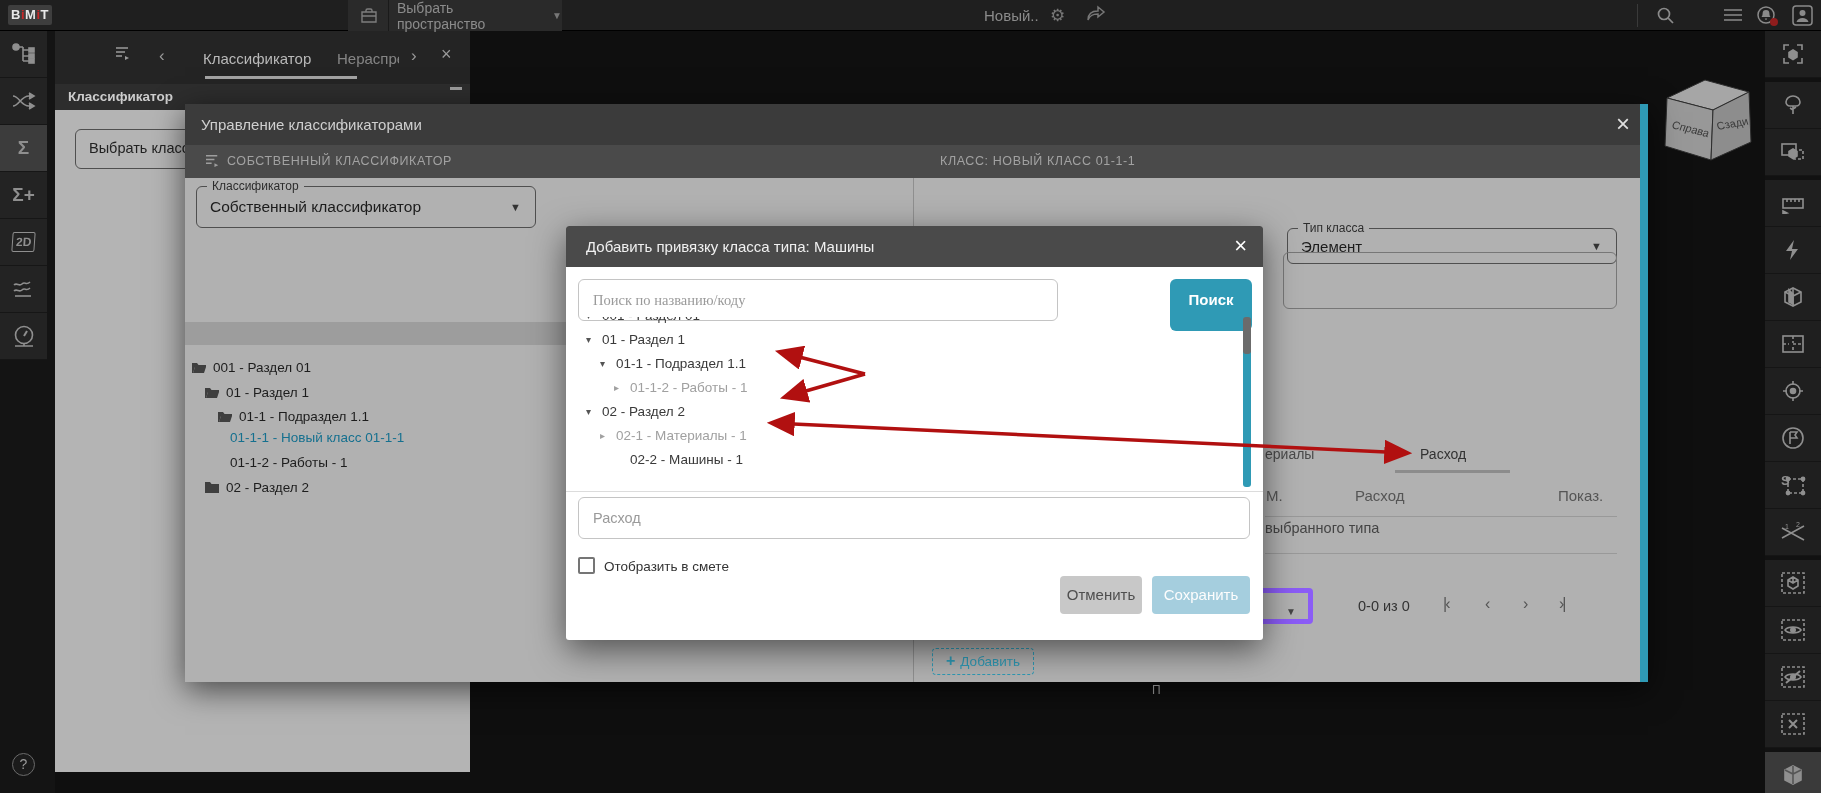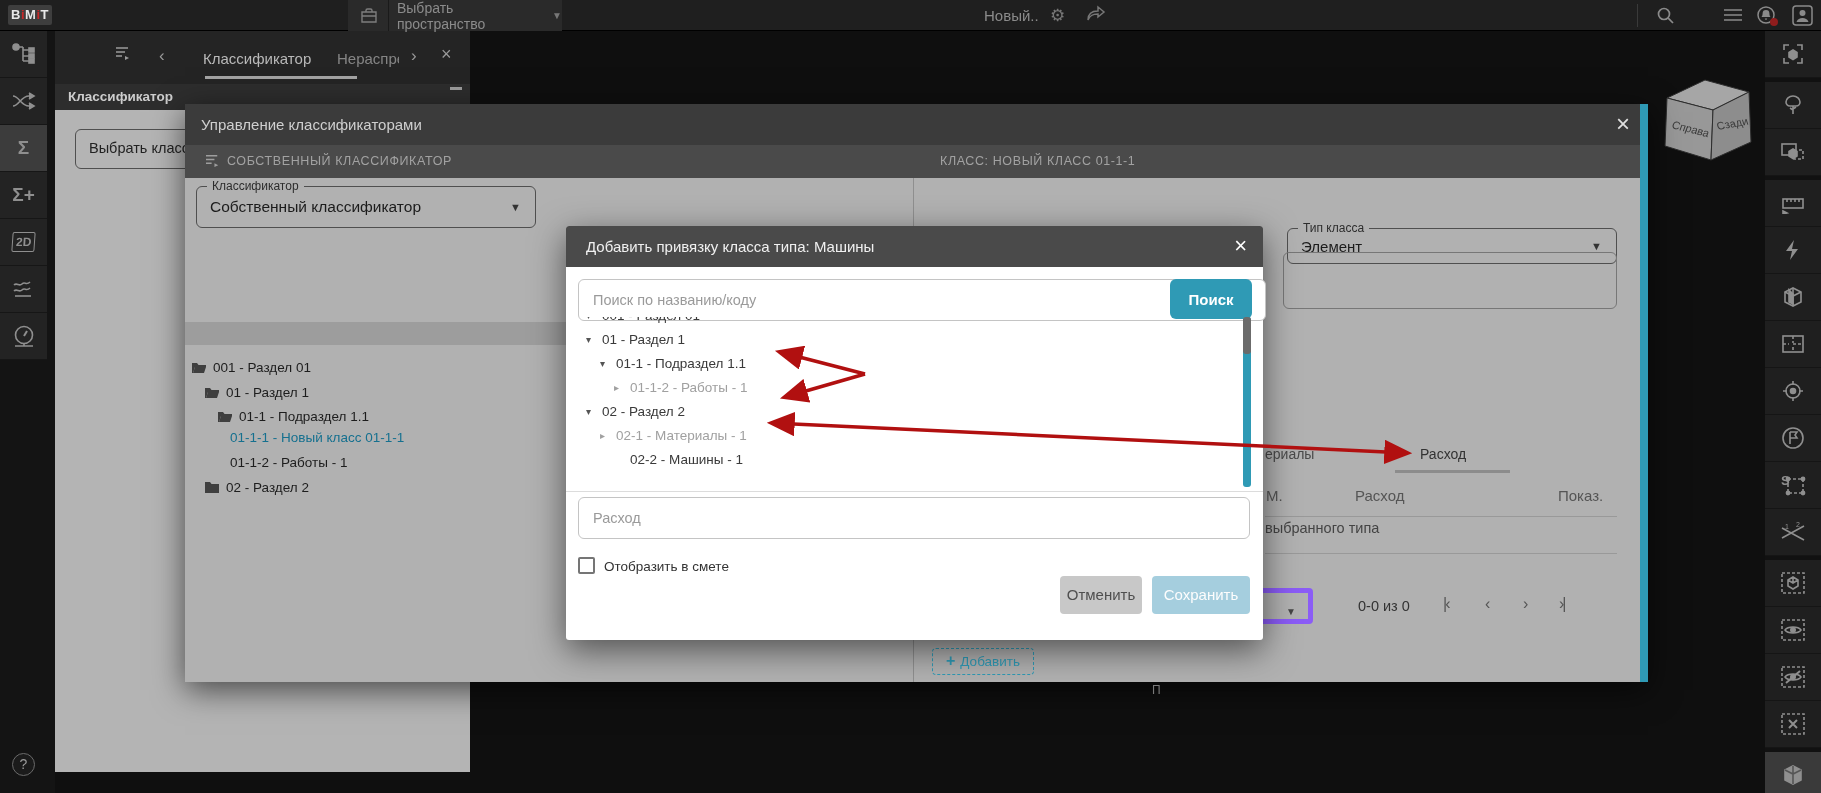--- a/index.html
+++ b/index.html
@@ -98,24 +98,24 @@
   #add-btn { position:absolute; left:747px; top:544px; width:102px; height:27px; border:1.5px dashed #2f9ab5;
              border-radius:4px; color:#2f9ab5; font-size:13.5px; text-align:center; line-height:24px; }
   #add-btn .plus { font-size:16px; font-weight:bold; margin-right:5px; }
 
   
   #dialog { left:566px; top:187px; width:697px; height:414px; background:#fff; z-index:30; border-radius:3px;
             box-shadow:0 10px 34px rgba(0,0,0,.55);margin-top:39px; }
   #dialog-header { position:absolute; left:0; top:0; width:100%; height:41px; background:#4a4a4a; border-radius:3px 3px 0 0; }
   #dialog-title { position:absolute; left:20px; top:12px; font-size:15px; color:#f0f0f0; }
   #dialog-close { position:absolute; right:16px; top:7px; font-size:22px; color:#fff; }
-  #dlg-search { position:absolute; left:12px; top:53px; width:688px; height:42px; border:1px solid #c4c4c4; border-radius:6px;
-                font-size:14.5px; color:#333; padding:0 14px; outline:none; font-family:Liberation Sans, sans-serif;}
+  #dlg-search { position:absolute; left:12px; top:53px; width:480px; height:42px; border:1px solid #c4c4c4; border-radius:6px;
+                font-size:14.5px; color:#333; padding:0 14px; outline:none; font-family:Liberation Serif, serif;}
   #dlg-search::placeholder, #dlg-rasxod::placeholder { color:#9a9a9a; }
-  #dlg-search-btn { position:absolute; left:604px; top:53px; width:82px; height:40px; background:#2f9ab5; border-radius:6px;
+  #dlg-search-btn { position:absolute; left:604px; top:53px; width:82px; height:52px; background:#2f9ab5; border-radius:6px;
                     color:#fff; font-weight:bold; font-size:15px; text-align:center; line-height:42px; }
   #dlg-tree { position:absolute; left:12px; top:91px; width:660px; height:172px; overflow:hidden; }
   .dt-row { position:relative; height:24px; display:flex; align-items:center; font-size:13.5px; color:#3a3a3a; white-space:nowrap;}
   .dt-row .caret { width:16px; font-size:10px; color:#555; }
   .dt-row.muted, .dt-row.muted .caret { color:#a0a0a0; }
   #dlg-scroll { position:absolute; left:677px; top:91px; width:8px; height:170px; background:#2f9ab5; border-radius:3px; }
   #dlg-scroll .thumb { position:absolute; top:0; width:8px; height:37px; background:#6b6b6b; border-radius:3px; }
   #dlg-div { position:absolute; left:0; top:265px; width:697px; height:1px; background:#dcdcdc; }
   #dlg-rasxod { position:absolute; left:12px; top:271px; width:672px; height:42px; border:1px solid #c4c4c4; border-radius:6px;
                 font-size:14.5px; color:#333; padding:0 14px; outline:none; font-family:"Liberation Sans",sans-serif;}

